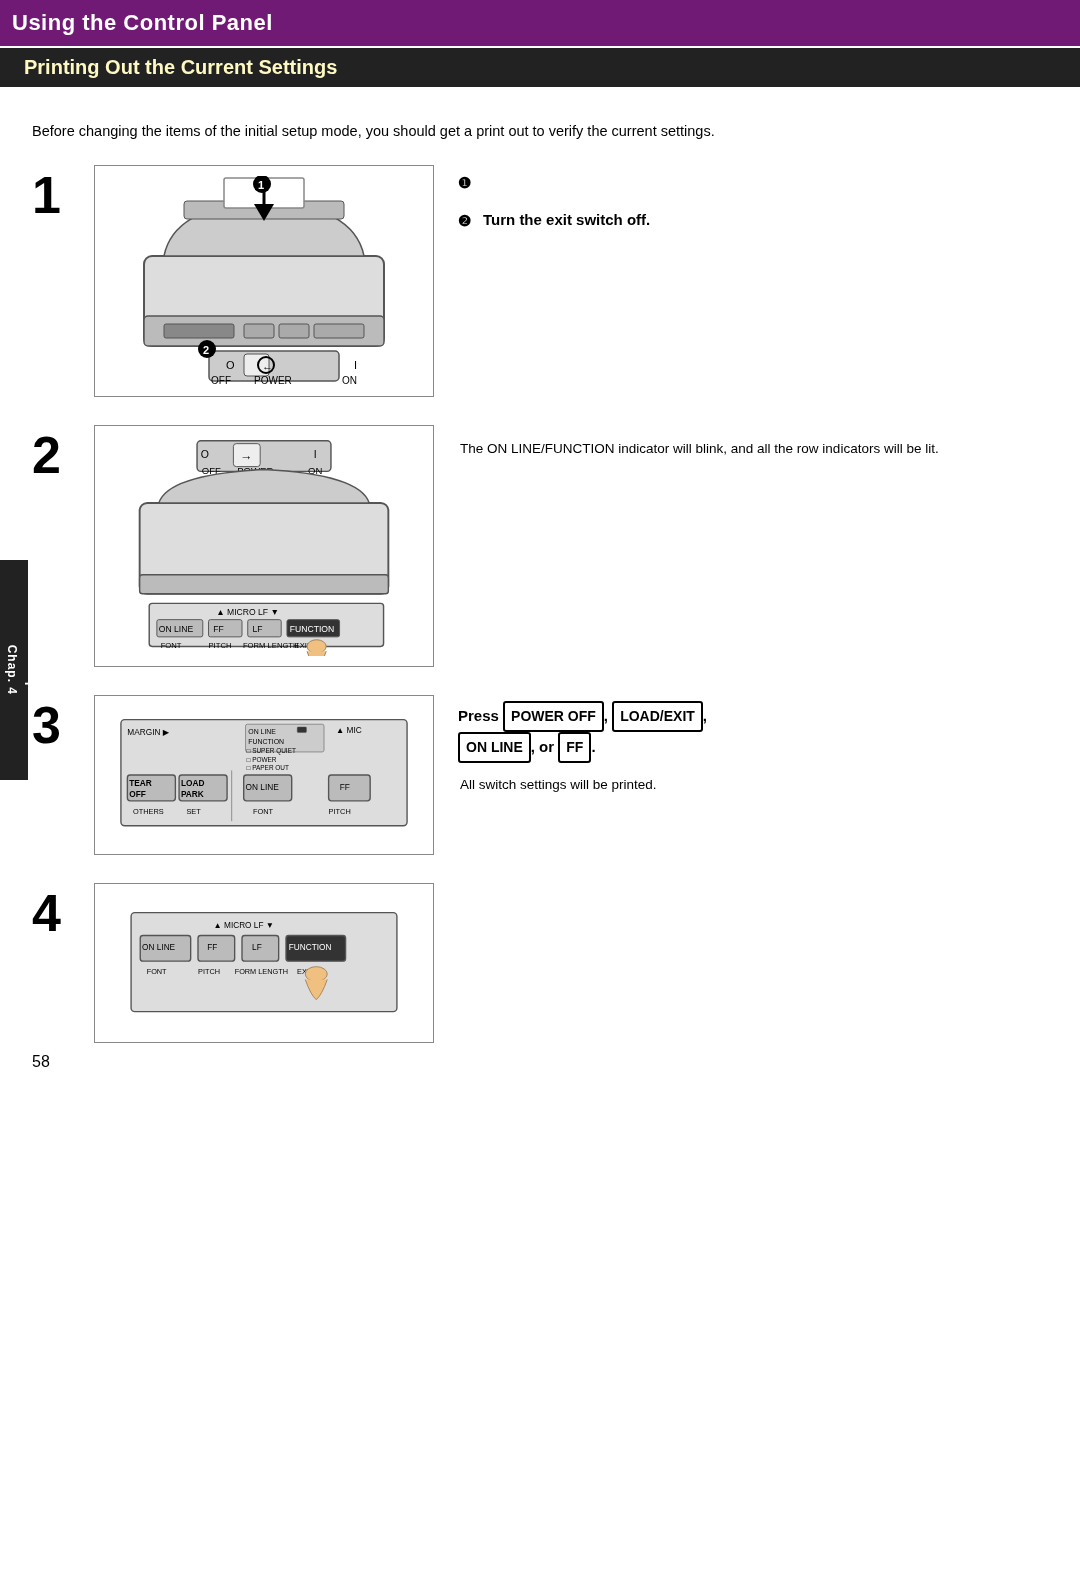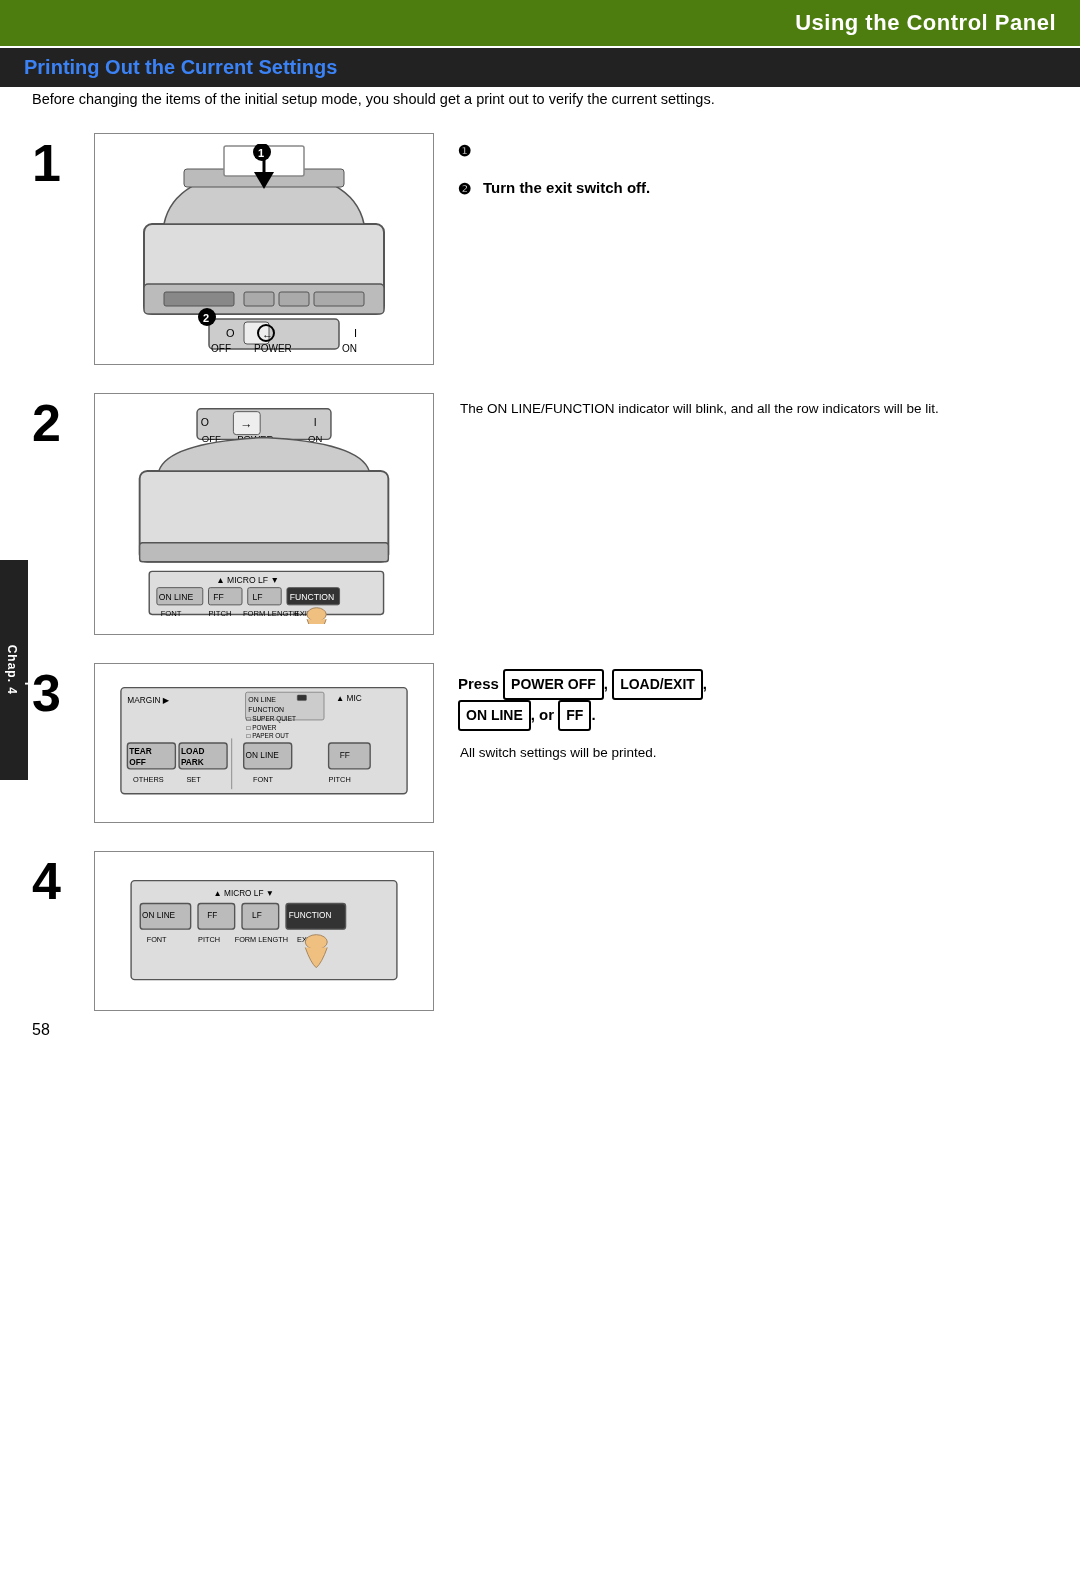--- a/index.html
+++ b/index.html
@@ -7,42 +7,41 @@
       font-family: Arial, sans-serif;
       background: #fff;
       width: 1080px;
       min-height: 1575px;
       position: relative;
       overflow-x: hidden;
     }
 
     
     .top-header {
-      background: #4d7c0f;
+      background: #701a75;
       color: #fff;
       font-size: 22px;
       font-weight: bold;
-      padding: 10px 24px;
+      padding: 10px 12px;
       letter-spacing: 0.5px;
-      text-align: right;
     }
 
     
     .section-header {
       background: #222;
-      color: #3b82f6;
+      color: #fef9c3;
       font-size: 20px;
       font-weight: bold;
       padding: 8px 24px;
       margin-top: 2px;
     }
 
     
     .main-content {
-      padding: 2px 32px 18px 32px;
+      padding: 34px 32px 18px 32px;
       position: relative;
     }
 
     .intro-text {
       font-size: 14.5px;
       margin-bottom: 22px;
       line-height: 1.5;
     }
 
     
@@ -103,20 +102,21 @@
       line-height: 1.5;
     }
 
     .instr-text b {
       font-weight: bold;
     }
 
     .sub-note {
       font-size: 13.5px;
       line-height: 1.5;
+      margin-top: 8px;
       padding-left: 2px;
     }
 
     
     .kbd {
       display: inline-block;
       border: 2px solid #000;
       border-radius: 3px;
       padding: 1px 6px;
       font-size: 14px;

